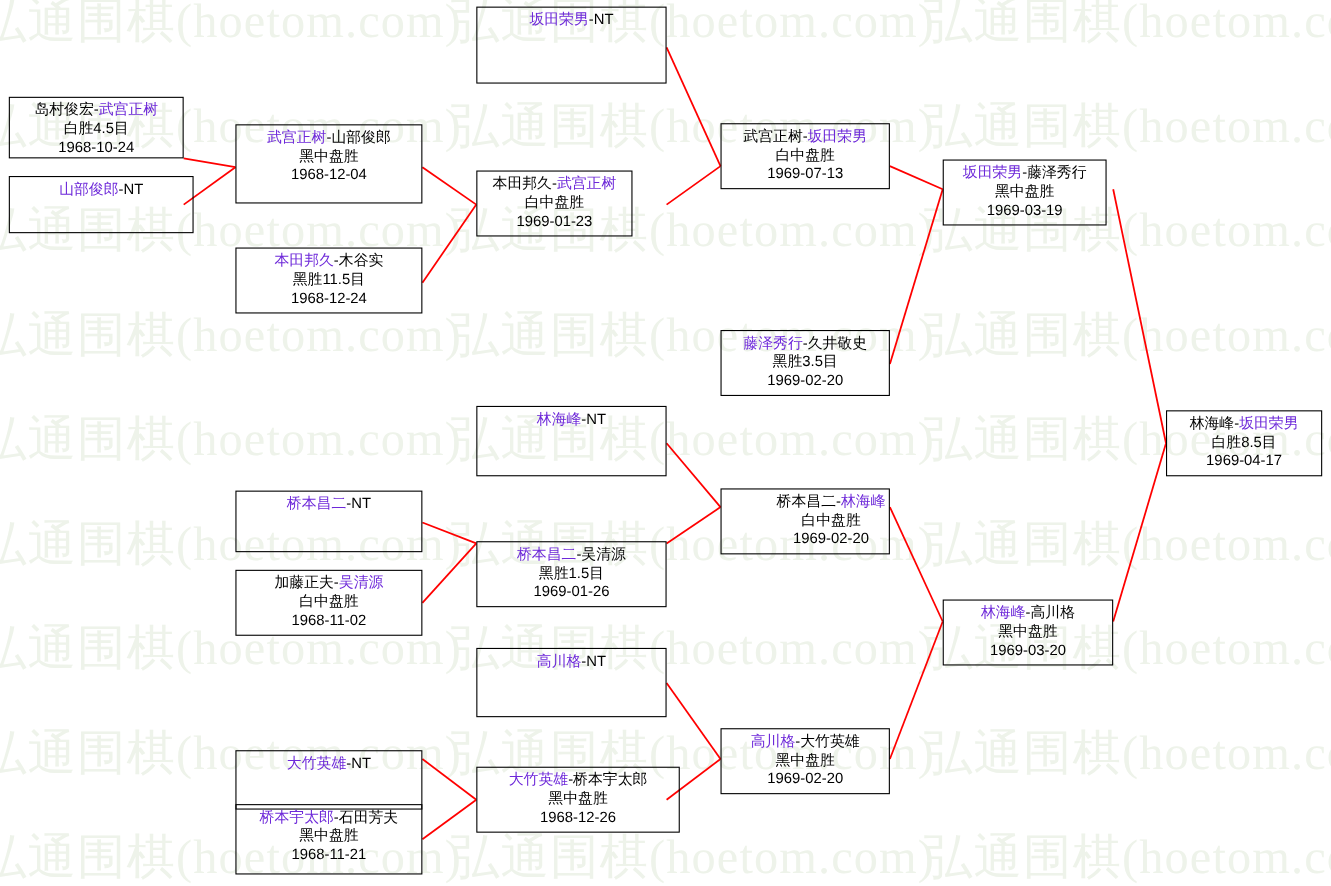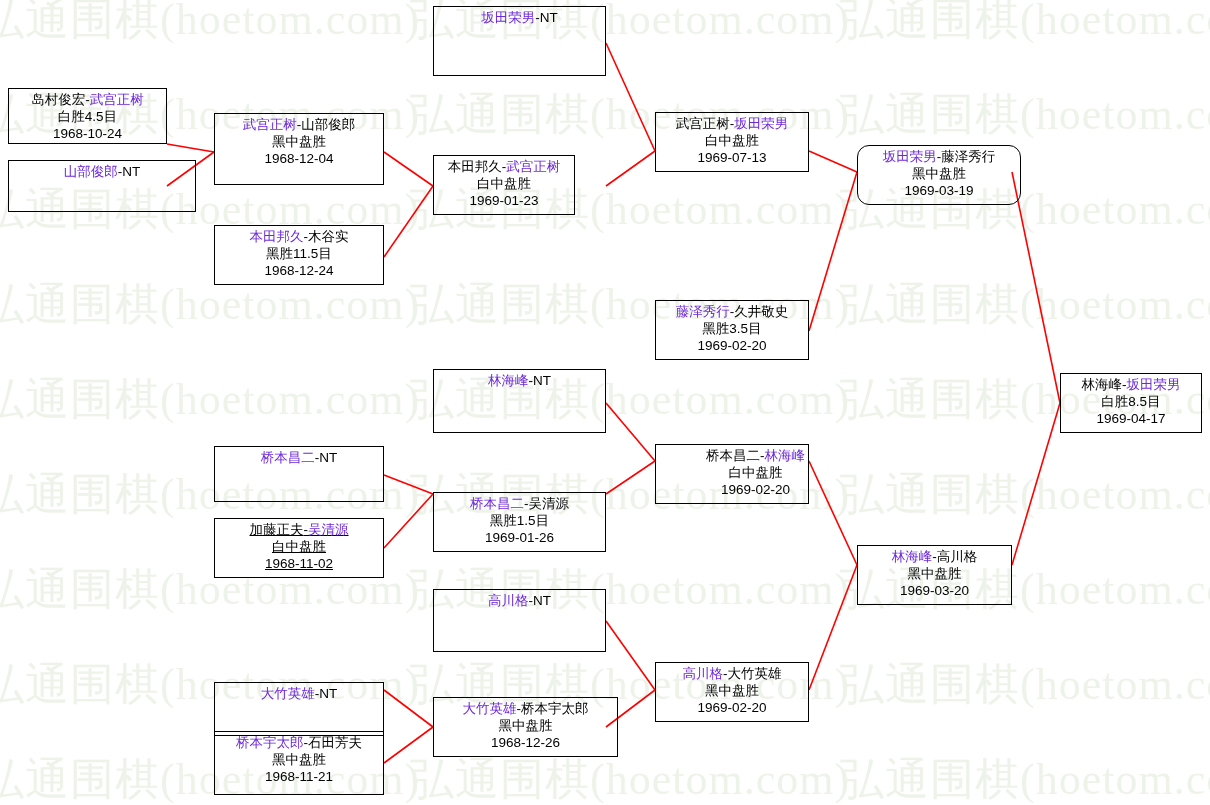--- a/index.html
+++ b/index.html
@@ -101,21 +101,21 @@
     <path d="M1012 565 L1060 403"></path>
   </g>
 </svg>
 
 <div id="nodes">
     <div class="node" style="left: 8px; top: 88px; width: 159px; height: 56px;">
       <div class="ln"><span class="blk">岛村俊宏</span><span class="blk">-</span><span class="red">武宫正树</span></div>
       <div class="ln"><span class="blk">白胜4.5目</span></div>
       <div class="ln"><span class="blk">1968-10-24</span></div>
     </div>
-    <div class="node" style="left: 8px; top: 160px; width: 188px; height: 52px;">
+    <div class="node" style="left: 8px; top: 160px; width: 168px; height: 52px;">
       <div class="ln"><span class="red">山部俊郎</span><span class="blk">-NT</span></div>
     </div>
     <div class="node" style="left: 214px; top: 113px; width: 170px; height: 72px;">
       <div class="ln"><span class="red">武宫正树</span><span class="blk">-</span><span class="blk">山部俊郎</span></div>
       <div class="ln"><span class="blk">黑中盘胜</span></div>
       <div class="ln"><span class="blk">1968-12-04</span></div>
     </div>
     <div class="node" style="left: 214px; top: 225px; width: 170px; height: 60px;">
       <div class="ln"><span class="red">本田邦久</span><span class="blk">-</span><span class="blk">木谷实</span></div>
       <div class="ln"><span class="blk">黑胜11.5目</span></div>
@@ -132,32 +132,32 @@
     <div class="node" style="left: 655px; top: 112px; width: 154px; height: 60px;">
       <div class="ln"><span class="blk">武宫正树</span><span class="blk">-</span><span class="red">坂田荣男</span></div>
       <div class="ln"><span class="blk">白中盘胜</span></div>
       <div class="ln"><span class="blk">1969-07-13</span></div>
     </div>
     <div class="node" style="left: 655px; top: 300px; width: 154px; height: 60px;">
       <div class="ln"><span class="red">藤泽秀行</span><span class="blk">-</span><span class="blk">久井敬史</span></div>
       <div class="ln"><span class="blk">黑胜3.5目</span></div>
       <div class="ln"><span class="blk">1969-02-20</span></div>
     </div>
-    <div class="node" style="left: 857px; top: 145px; width: 164px; height: 60px; border-radius: 12px;">
+    <div class="node" style="left: 857px; top: 145px; width: 149px; height: 60px;">
       <div class="ln"><span class="red">坂田荣男</span><span class="blk">-</span><span class="blk">藤泽秀行</span></div>
       <div class="ln"><span class="blk">黑中盘胜</span></div>
       <div class="ln"><span class="blk">1969-03-19</span></div>
     </div>
     <div class="node" style="left: 433px; top: 369px; width: 173px; height: 64px;">
       <div class="ln"><span class="red">林海峰</span><span class="blk">-NT</span></div>
     </div>
     <div class="node" style="left: 214px; top: 446px; width: 170px; height: 56px;">
       <div class="ln"><span class="red">桥本昌二</span><span class="blk">-NT</span></div>
     </div>
-    <div class="node" style="left: 214px; top: 518px; width: 170px; height: 60px; text-decoration: underline;">
+    <div class="node" style="left: 214px; top: 518px; width: 170px; height: 60px;">
       <div class="ln"><span class="blk">加藤正夫</span><span class="blk">-</span><span class="red">吴清源</span></div>
       <div class="ln"><span class="blk">白中盘胜</span></div>
       <div class="ln"><span class="blk">1968-11-02</span></div>
     </div>
     <div class="node" style="left: 433px; top: 478px; width: 173px; height: 60px; margin-top: 14px;">
       <div class="ln"><span class="red">桥本昌二</span><span class="blk">-</span><span class="blk">吴清源</span></div>
       <div class="ln"><span class="blk">黑胜1.5目</span></div>
       <div class="ln"><span class="blk">1969-01-26</span></div>
     </div>
     <div class="node" style="left: 655px; top: 444px; width: 154px; height: 60px; padding-left: 47px;">

